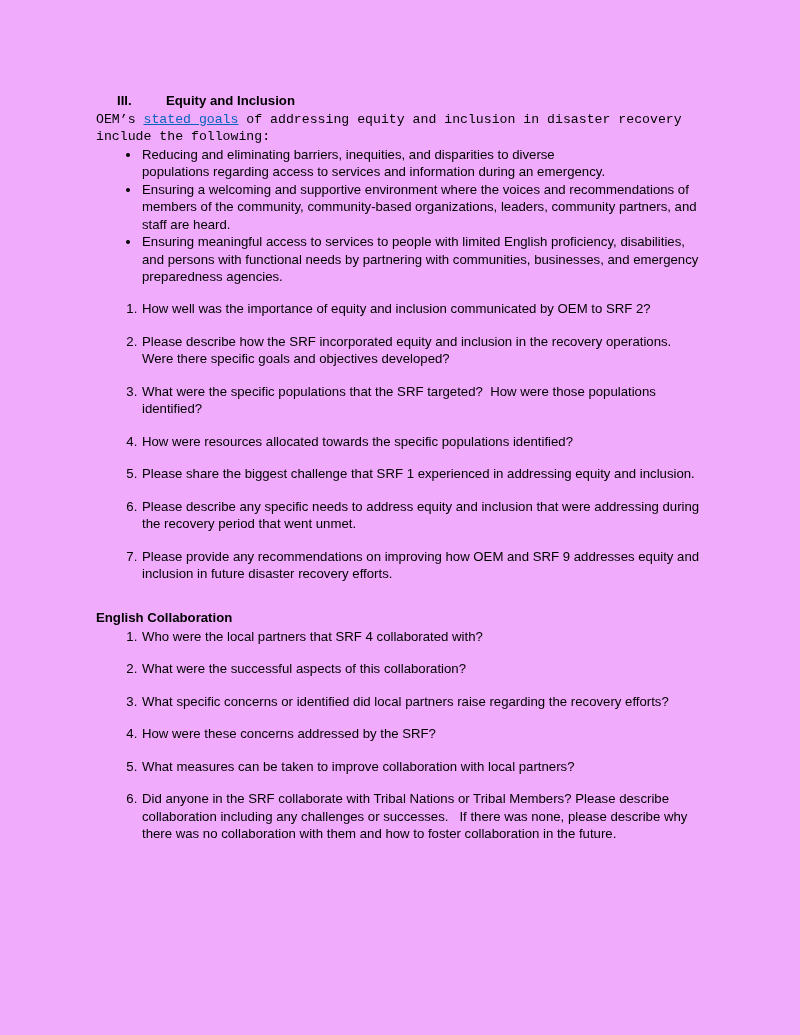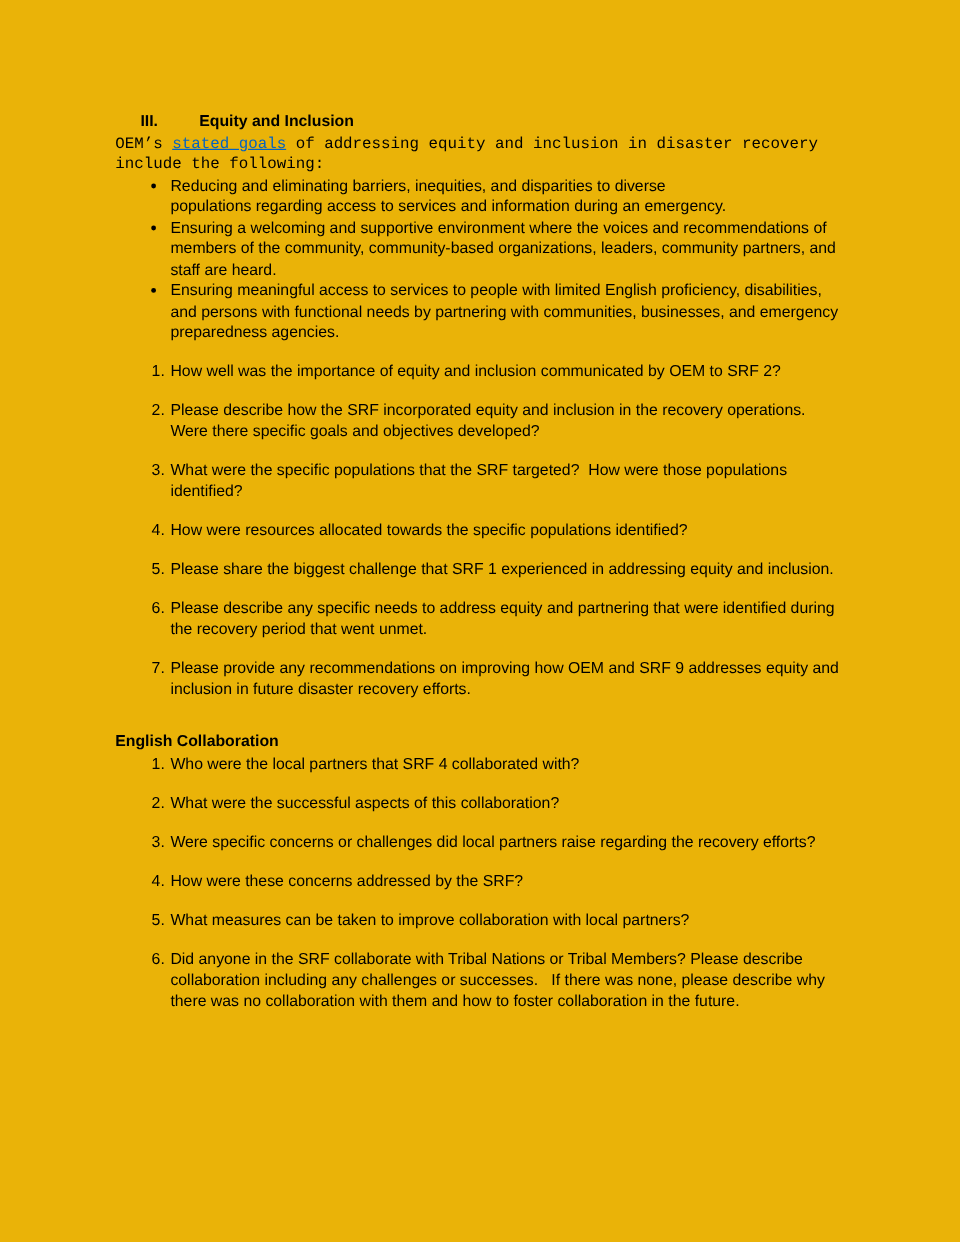--- a/index.html
+++ b/index.html
@@ -5,21 +5,21 @@
   html, body {
     margin: 0;
     padding: 0;
     background: #ffffff;
   }
   .page {
     position: relative;
     width: 800px;
     height: 1035px;
     margin: 0 auto;
-    background: #eab308;
+    background: #f0abfc;
     box-sizing: border-box;
     padding: 92px 96px 0 96px;
     font-family: "Liberation Sans", sans-serif;
     font-size: 13.2px;
     line-height: 1.33;
     color: #000000;
   }
   .heading-line {
     font-weight: bold;
     margin: 0 0 1px 0;
@@ -80,28 +80,28 @@
     <li><span class="pre">Ensuring a welcoming and supportive environment where the voices and recommendations of members of the community, community-based organizations, leaders, community partners, and staff are heard.</span></li>
     <li><span class="pre">Ensuring meaningful access to services to people with limited English proficiency, disabilities, and persons with functional needs by partnering with communities, businesses, and emergency preparedness agencies.</span></li>
   </ul>
 
   <ol class="question-list">
     <li><span class="pre">How well was the importance of equity and inclusion communicated by OEM to SRF 2?</span></li>
     <li><span class="pre">Please describe how the SRF incorporated equity and inclusion in the recovery operations. Were there specific goals and objectives developed?</span></li>
     <li><span class="pre">What were the specific populations that the SRF targeted?  How were those populations identified?</span></li>
     <li><span class="pre">How were resources allocated towards the specific populations identified?</span></li>
     <li><span class="pre">Please share the biggest challenge that SRF 1 experienced in addressing equity and inclusion.</span></li>
-    <li><span class="pre">Please describe any specific needs to address equity and partnering that were identified during the recovery period that went unmet.</span></li>
+    <li><span class="pre">Please describe any specific needs to address equity and inclusion that were addressing during the recovery period that went unmet.</span></li>
     <li><span class="pre">Please provide any recommendations on improving how OEM and SRF 9 addresses equity and inclusion in future disaster recovery efforts.</span></li>
   </ol>
 
   <p class="section-collab-heading">English Collaboration</p>
 
   <ol class="question-list">
     <li><span class="pre">Who were the local partners that SRF 4 collaborated with?</span></li>
     <li><span class="pre">What were the successful aspects of this collaboration?</span></li>
-    <li><span class="pre">Were specific concerns or challenges did local partners raise regarding the recovery efforts?</span></li>
+    <li><span class="pre">What specific concerns or identified did local partners raise regarding the recovery efforts?</span></li>
     <li><span class="pre">How were these concerns addressed by the SRF?</span></li>
     <li><span class="pre">What measures can be taken to improve collaboration with local partners?</span></li>
     <li><span class="pre">Did anyone in the SRF collaborate with Tribal Nations or Tribal Members? Please describe collaboration including any challenges or successes.   If there was none, please describe why there was no collaboration with them and how to foster collaboration in the future.</span></li>
   </ol>
 
 </div>
 
 </body></html>

